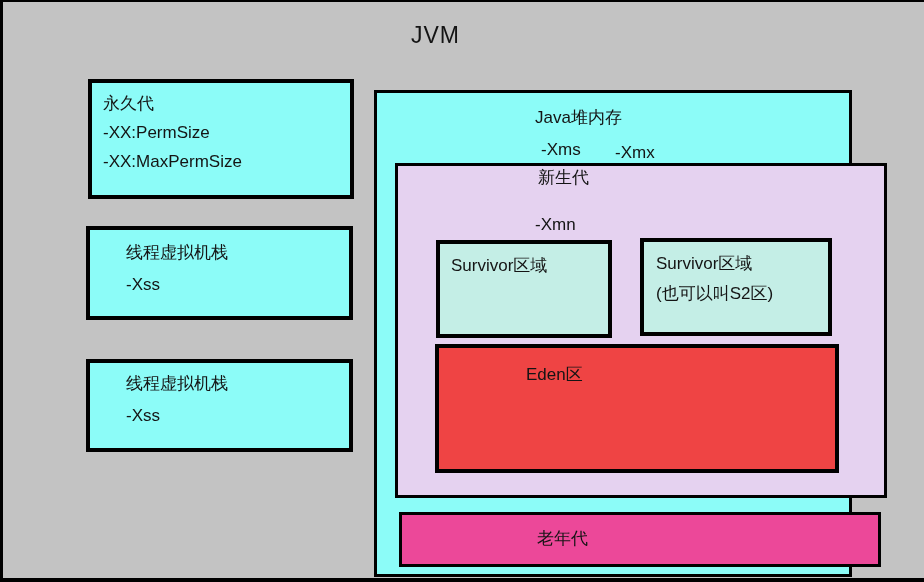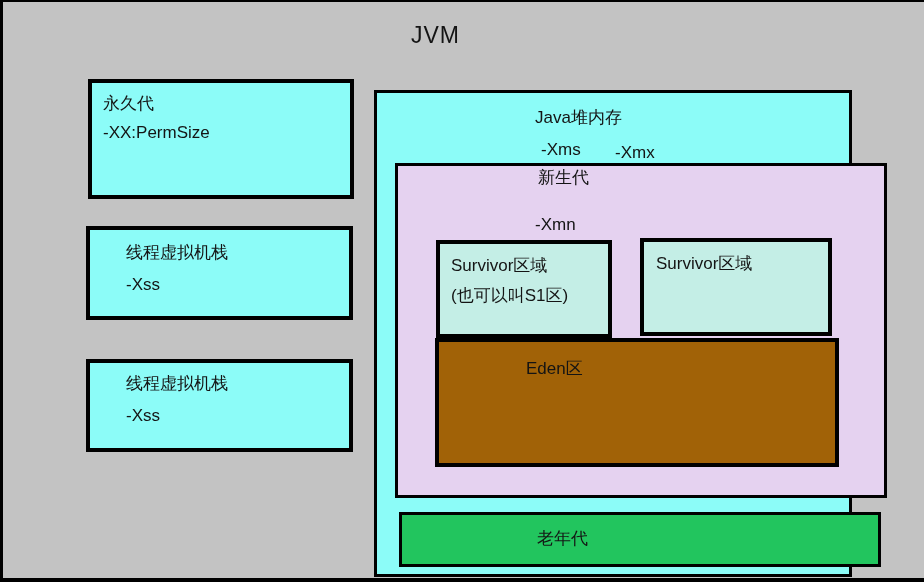--- a/index.html
+++ b/index.html
@@ -26,20 +26,21 @@
 </head>
 <body>
 
 <div class="canvas">
 
   <div class="jvm-title">JVM</div>
 
   <div class="box" style="left:85px; top:77px; width:266px; height:120px; background:#8CFCF8;">
     <span class="t" style="left:11px; top:10px">永久代</span>
     <span class="t" style="left:11px; top:39px">-XX:PermSize</span>
+    <span class="t" style="left:11px; top:68px">-XX:MaxPermSize</span>
   </div>
 
   <div class="box" style="left:83px; top:224px; width:267px; height:94px; background:#8CFCF8;">
     <span class="t" style="left:36px; top:12px">线程虚拟机栈</span>
     <span class="t" style="left:36px; top:44px">-Xss</span>
   </div>
 
   <div class="box" style="left:83px; top:357px; width:267px; height:93px; background:#8CFCF8;">
     <span class="t" style="left:36px; top:10px">线程虚拟机栈</span>
     <span class="t" style="left:36px; top:42px">-Xss</span>
@@ -49,30 +50,30 @@
     <span class="t" style="left:158px; top:14px">Java堆内存</span>
     <span class="t" style="left:164px; top:46px">-Xms</span>
     <span class="t" style="left:238px; top:49px">-Xmx</span>
 
     <div class="box b3" style="left:18px; top:70px; width:492px; height:335px; background:#E5D2F0;">
       <span class="t" style="left:140px; top:1px">新生代</span>
       <span class="t" style="left:137px; top:48px">-Xmn</span>
 
       <div class="box" style="left:38px; top:74px; width:176px; height:98px; background:#C4EEE6;">
         <span class="t" style="left:11px; top:11px">Survivor区域</span>
-        <span class="t" style="left:11px; top:41px">(也可以叫S1区)</span>
       </div>
 
       <div class="box" style="left:242px; top:72px; width:192px; height:98px; background:#C4EEE6;">
         <span class="t" style="left:12px; top:11px">Survivor区域</span>
+        <span class="t" style="left:12px; top:41px">(也可以叫S2区)</span>
       </div>
 
-      <div class="box" style="left:37px; top:172px; width:404px; height:129px; background:#a16207;">
+      <div class="box" style="left:37px; top:178px; width:404px; height:129px; background:#ef4444;">
         <span class="t" style="left:87px; top:16px">Eden区</span>
       </div>
     </div>
 
-    <div class="box b3" style="left:22px; top:419px; width:482px; height:55px; background:#22c55e;">
+    <div class="box b3" style="left:22px; top:419px; width:482px; height:55px; background:#ec4899;">
       <span class="t" style="left:135px; top:13px">老年代</span>
     </div>
   </div>
 
 </div>
 
 </body></html>

